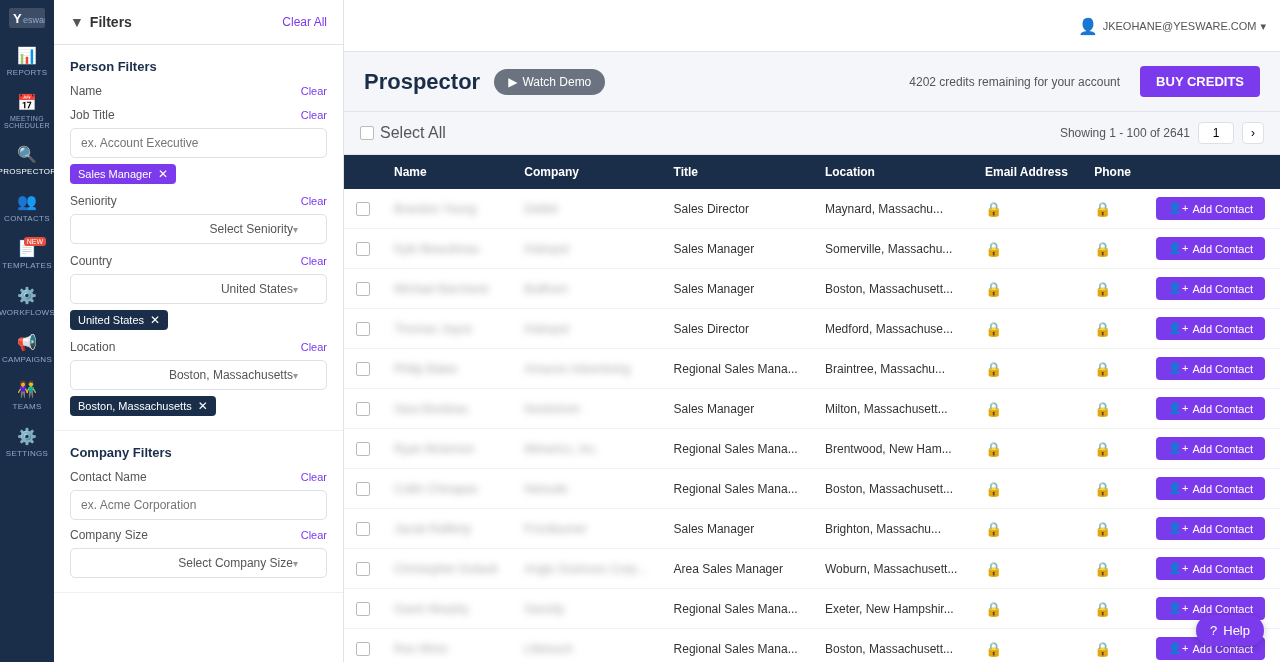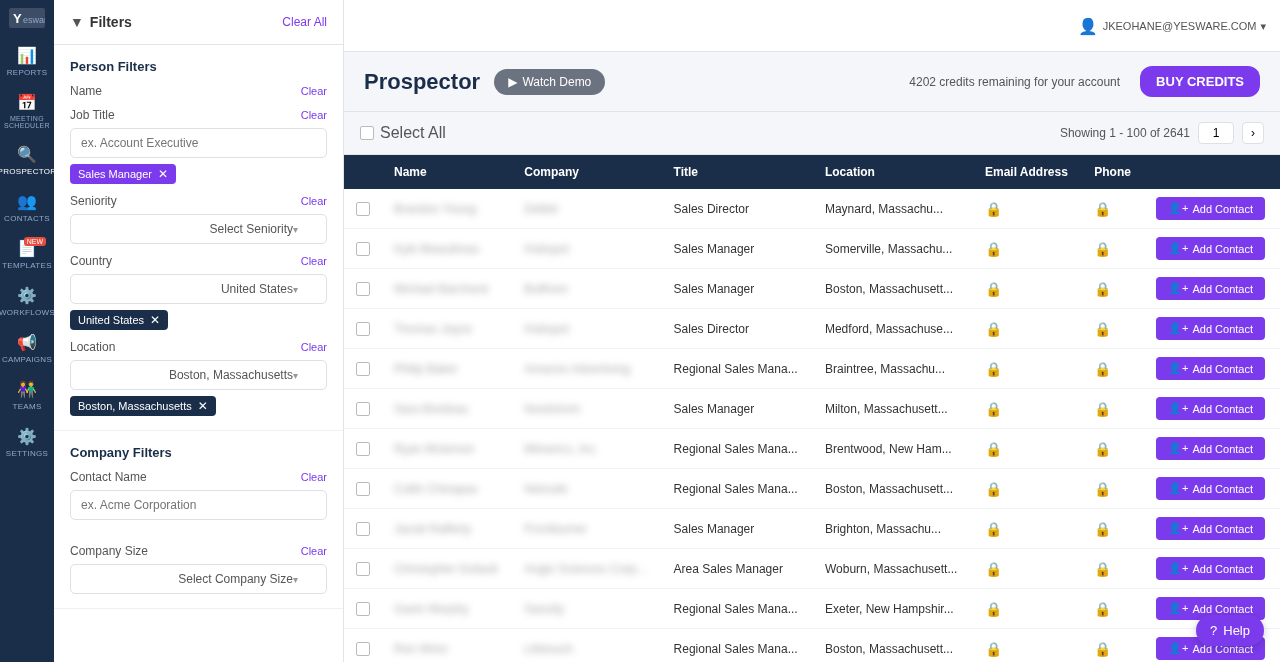--- a/index.html
+++ b/index.html
@@ -168,21 +168,21 @@
       display: flex;
       align-items: center;
       gap: 20px;
       font-size: 12px;
       color: #555;
     }
     .buy-credits-btn {
       background: #7c3aed;
       color: #fff;
       border: none;
-      border-radius: 12px;
+      border-radius: 4px;
       padding: 8px 16px;
       font-size: 13px;
       font-weight: 600;
       cursor: pointer;
     }
 
     
     .table-area {
       flex: 1;
       overflow-y: auto;
@@ -462,21 +462,21 @@
       <div class="section-title">Company Filters</div>
 
       <div class="filter-label-row">
         <span class="filter-label">Contact Name</span>
         <span class="clear-link">Clear</span>
       </div>
       <div class="filter-input-wrapper">
         <input type="text" placeholder="ex. Acme Corporation" style="">
       </div>
 
-      <div class="filter-label-row" style="margin-top:24px;">
+      <div class="filter-label-row" style="margin-top:8px;">
         <span class="filter-label">Company Size</span>
         <span class="clear-link">Clear</span>
       </div>
       <div class="filter-select">
         <span>Select Company Size</span>
         <span class="chevron-icon">▾</span>
       </div>
     </div>
   </div>
 

